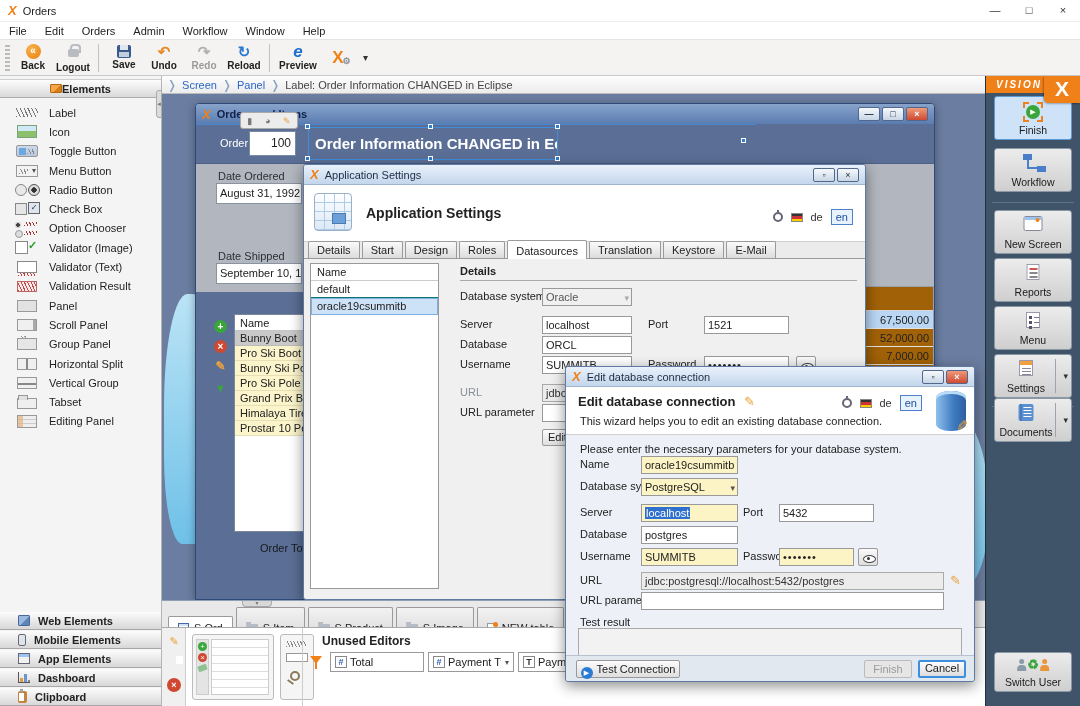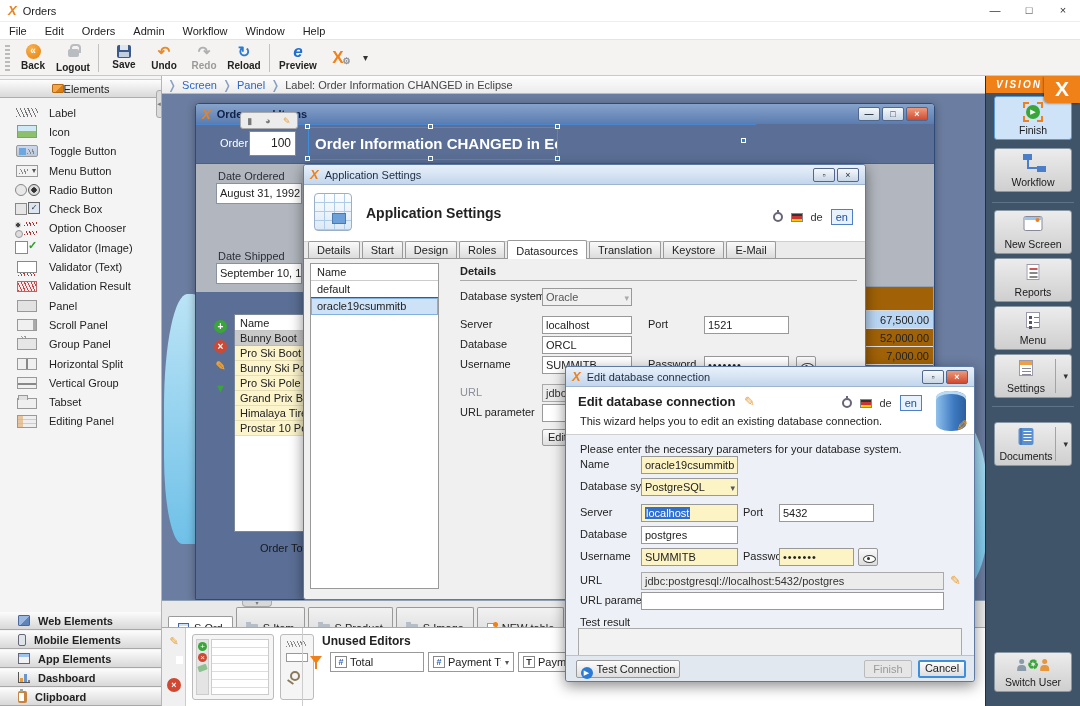--- a/index.html
+++ b/index.html
@@ -31,21 +31,21 @@
   .i-xgear::after{content:"⚙";position:absolute;right:-7px;bottom:-3px;font-size:9px;color:#8a8f96}
   .caret{color:#333;font-size:10px;margin-left:8px}
 
   
   #bodyrow{display:flex;height:630px}
   #sidebar{width:162px;background:#f4f4f4;border-right:1px solid #b5b5b5;position:relative}
   #center{width:823px;position:relative}
   #vision{width:95px;position:relative;background:#3f5468;border-left:1px solid #22313f}
 
   
-  .sb-header{height:19px;margin-top:3px;background:linear-gradient(#fdfdfd,#d9d9d9);border-top:1px solid #cfcfcf;border-bottom:1px solid #adadad;display:flex;align-items:center;justify-content:center;font-weight:normal}
+  .sb-header{height:19px;margin-top:3px;background:linear-gradient(#fdfdfd,#d9d9d9);border-top:1px solid #cfcfcf;border-bottom:1px solid #adadad;display:flex;align-items:center;justify-content:center;font-weight:bold}
   .cube-orange{width:12px;height:9px;background:linear-gradient(135deg,#f5a54a 55%,#d97c12 55%);border:1px solid #b56a10;border-radius:1px}
   .sb-item{height:19.3px;display:flex;align-items:center;gap:9px;padding-left:14px;cursor:default}
   .piw{width:26px;display:flex;justify-content:center;flex:none}
   .pi{border:1px solid #999;background:#ececec}
   .pi-label{width:22px;height:9px;border:none;background:repeating-linear-gradient(65deg,#777 0 1px,transparent 1px 3.5px)}
   .pi-icon{width:20px;height:13px;border:1px solid #7da07d;background:linear-gradient(#cfe9f7 45%,#8cc06a 45%)}
   .pi-btn{width:22px;height:12px;border-radius:2px;background:linear-gradient(#f8f8f8,#d8d8d8);position:relative}
   .pi-btn::before{content:"";position:absolute;left:2px;top:2px;width:7px;height:7px;background:#6da7e0}
   .pi-btn::after{content:"";position:absolute;right:2px;top:3px;width:8px;height:5px;background:repeating-linear-gradient(65deg,#888 0 1px,transparent 1px 3px)}
   .pi-toggle{background:linear-gradient(#cdd9ea,#b9c8dd)}
@@ -736,21 +736,21 @@
       </div>
       <div class="vbtn" style="top:230px">
         <span class="ic mn-ic"></span>
         <span class="vlbl">Menu</span>
       </div>
       <div class="vbtn split" style="top:278px">
         <span class="ic st-ic" style="margin-left:-7px"></span>
         <span class="vlbl" style="right:14px">Settings</span>
       </div>
       <span class="vsep-line" style="top:330px"></span>
-      <div class="vbtn split" style="top:346px">
+      <div class="vbtn split" style="top:322px">
         <span class="ic dc-ic" style="margin-left:-7px"></span>
         <span class="vlbl" style="right:14px">Documents</span>
       </div>
       <div class="vbtn" style="top:576px;height:40px">
         <span class="ic" style="top:4px;white-space:nowrap"><span class="person"></span><span class="recycle">♻</span><span class="person orange"></span></span>
         <span class="vlbl">Switch User</span>
       </div>
     </div>
   </div>
 </div>

